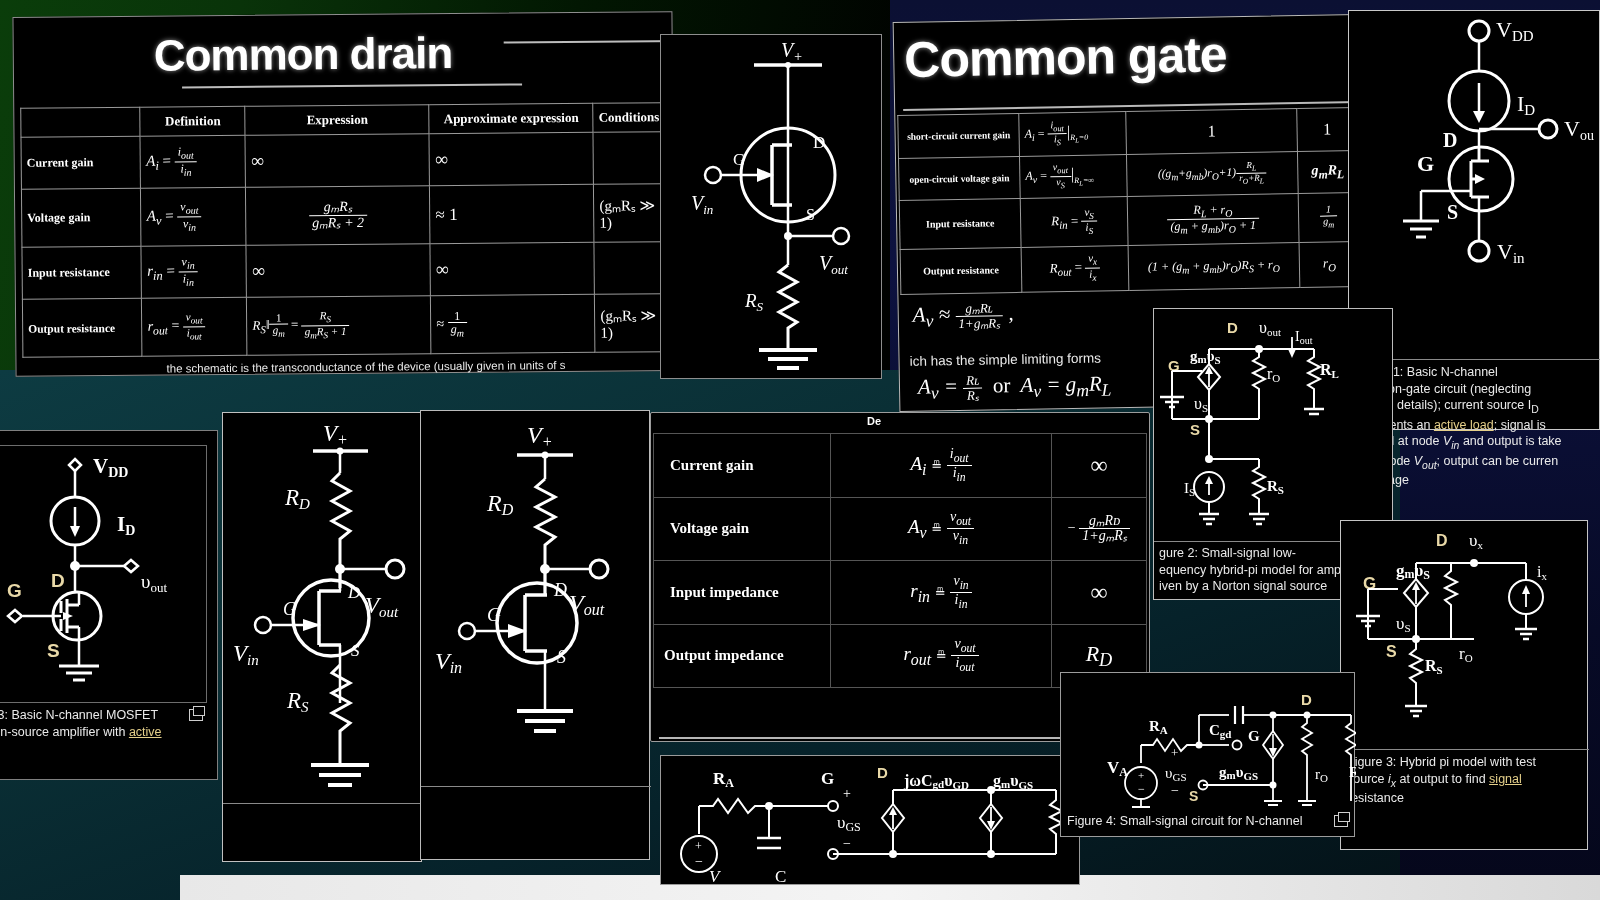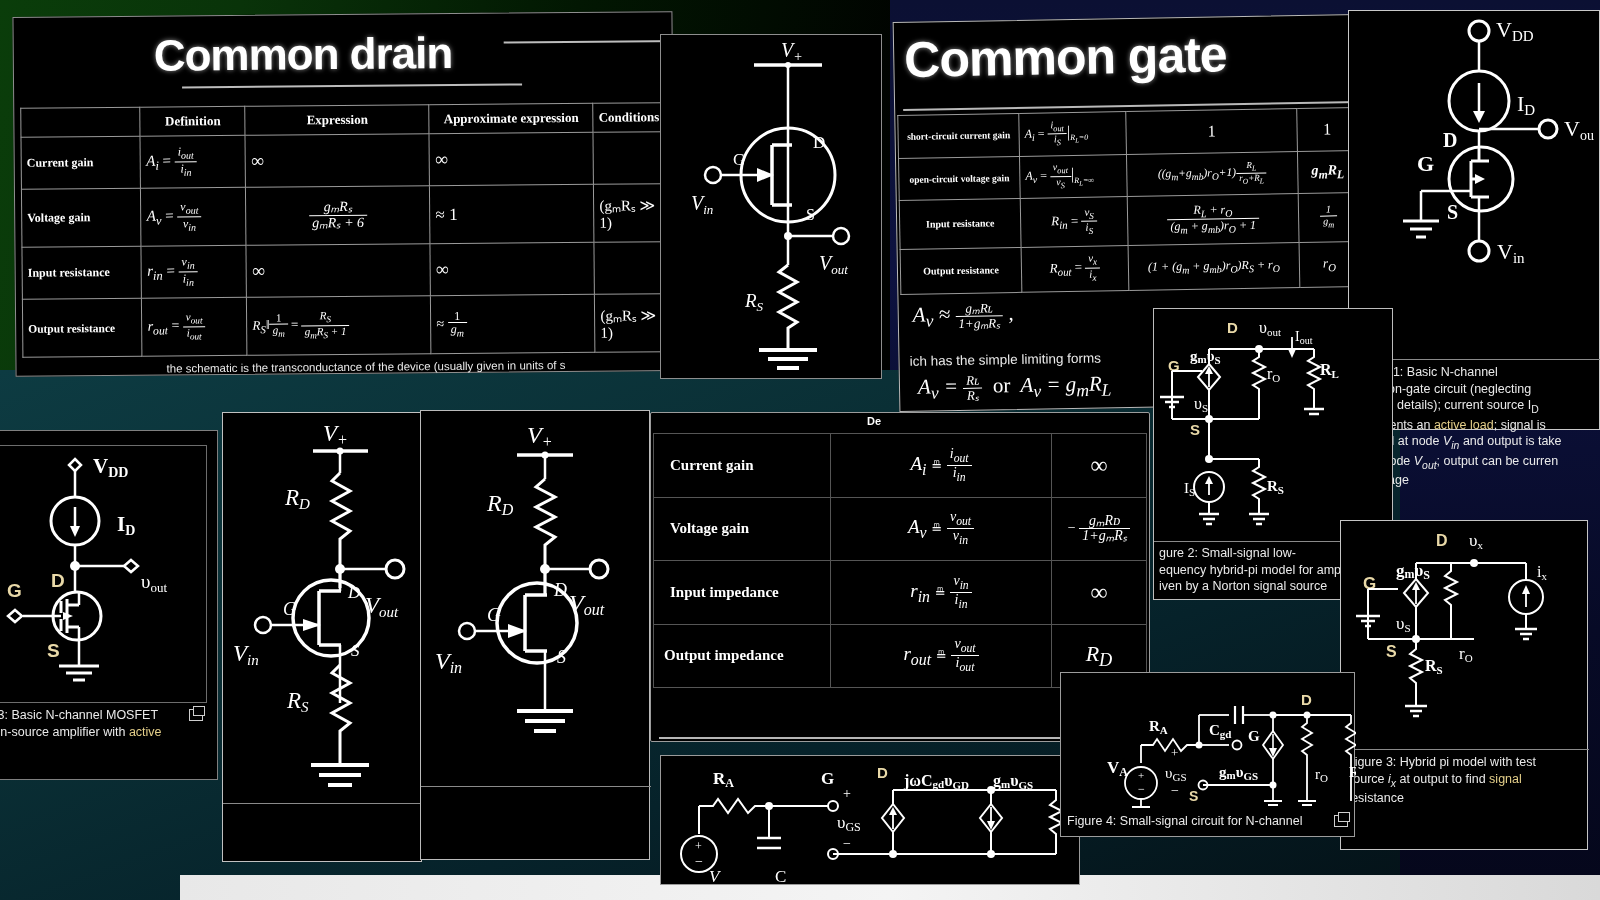--- a/index.html
+++ b/index.html
@@ -20,21 +20,21 @@
   table.t{border-collapse:collapse;width:100%;height:100%;}
   table.t td,table.t th{border:1px solid #9a9a9a;color:#fff;padding:2px 5px;
        font-family:"Liberation Serif",serif;}
   .rowlab{color:#f7efd2;font-family:"Liberation Sans",sans-serif;font-weight:bold;}
   .hdr{color:#fff;font-family:"Liberation Sans",sans-serif;font-weight:bold;text-align:center;}
   .frac{display:inline-block;vertical-align:middle;text-align:center;line-height:1.05;}
   .frac .num{display:block;border-bottom:1px solid #fff;padding:0 3px;}
   .frac .den{display:block;padding:0 3px;}
   .it{font-style:italic;font-family:"Liberation Serif",serif;}
   .cap{color:#eaeaea;font-size:12.5px;line-height:1.33;font-family:"Liberation Sans",sans-serif;}
-  .cap .hl{color:#e4cf8a;}
+  .cap .hl{color:#e4cf8a;text-decoration:underline;}
   svg{display:block;}
   .wire{stroke:#fff;fill:none;}
   .lbl{fill:#fff;font-family:"Liberation Serif",serif;}
   .lblg{fill:#e9d9a8;font-family:"Liberation Sans",sans-serif;font-weight:bold;}
   .ic{position:absolute;width:12px;height:10px;border:1.5px solid #cfcfcf;}
   .ic:after{content:"";position:absolute;left:3px;top:-4px;width:10px;height:8px;
             border:1.5px solid #cfcfcf;background:#000;}
 </style>
 </head>
 <body>
@@ -69,21 +69,21 @@
       <td style="font-size:18px;">∞</td>
       <td></td>
     </tr>
     <tr>
       <td class="rowlab" style="font-size:12px;">Voltage gain</td>
       <td style="font-size:15px;">
         <span class="it">A<sub>v</sub></span> =
         <span class="frac" style="font-size:12px;"><span class="num it">v<sub>out</sub></span><span class="den it">v<sub>in</sub></span></span>
       </td>
       <td style="font-size:14px;text-align:center;">
-        <span class="frac"><span class="num it">gₘRₛ</span><span class="den it">gₘRₛ + 6</span></span>
+        <span class="frac"><span class="num it">gₘRₛ</span><span class="den it">gₘRₛ + 2</span></span>
       </td>
       <td style="font-size:17px;">≈ 1</td>
       <td style="font-size:15px;">(gₘRₛ ≫ 1)</td>
     </tr>
     <tr>
       <td class="rowlab" style="font-size:12px;">Input resistance</td>
       <td style="font-size:15px;">
         <span class="it">r<sub>in</sub></span> =
         <span class="frac" style="font-size:12px;"><span class="num it">v<sub>in</sub></span><span class="den it">i<sub>in</sub></span></span>
       </td>

